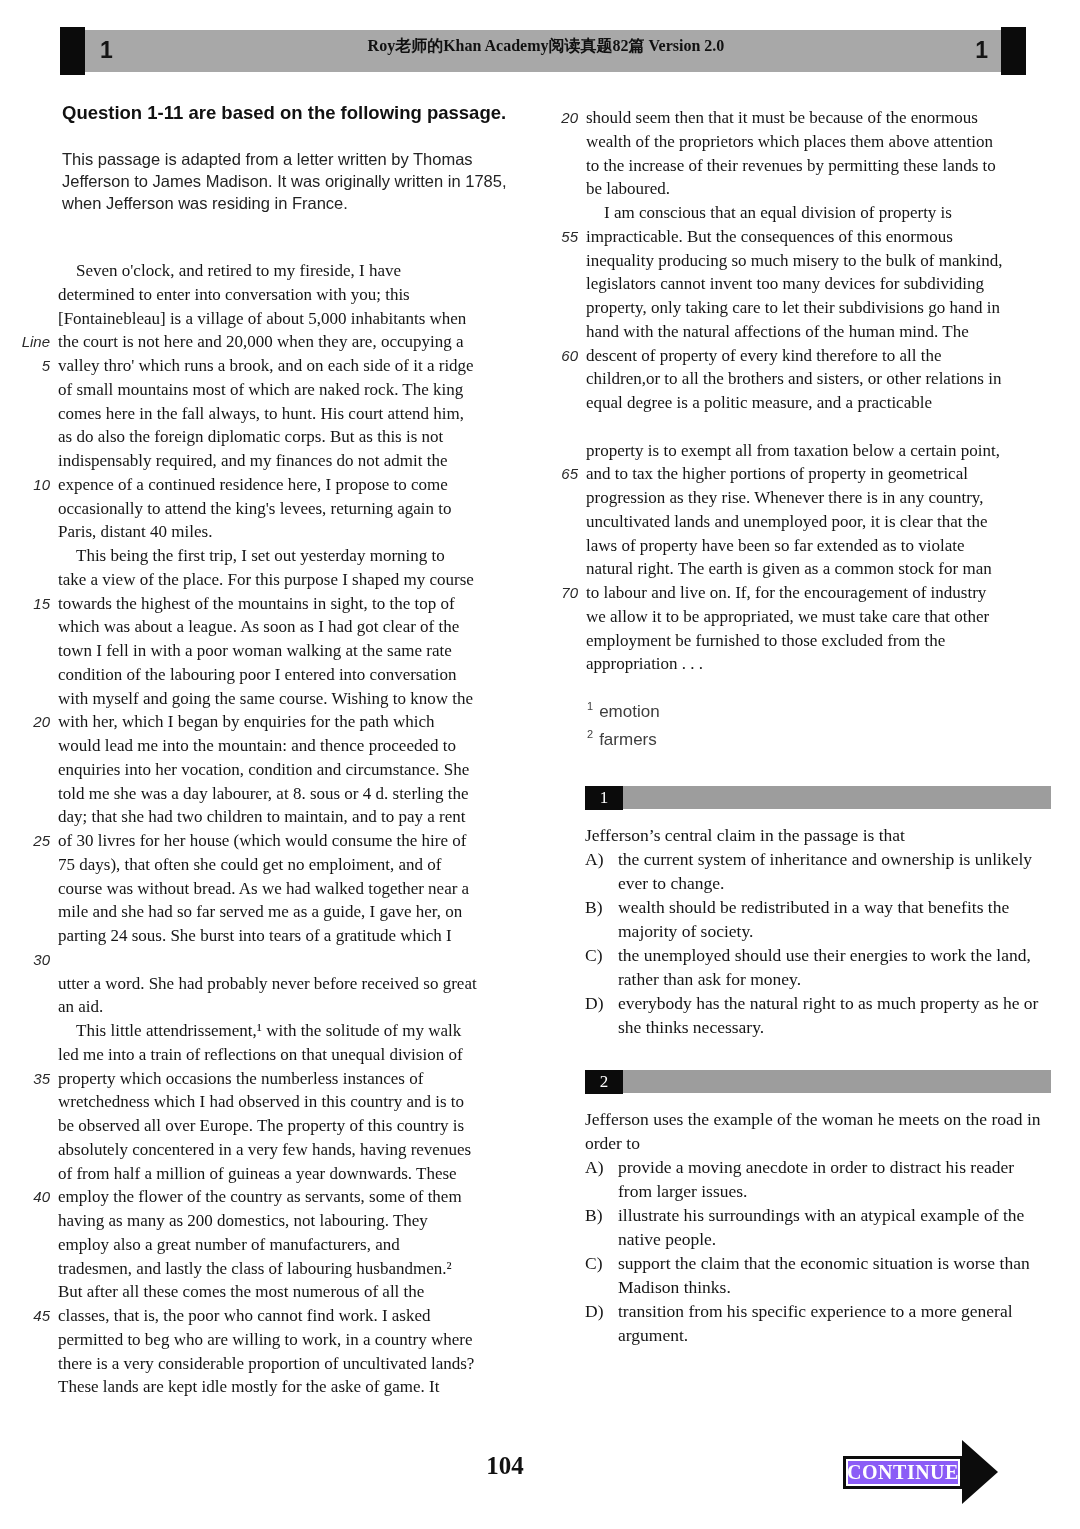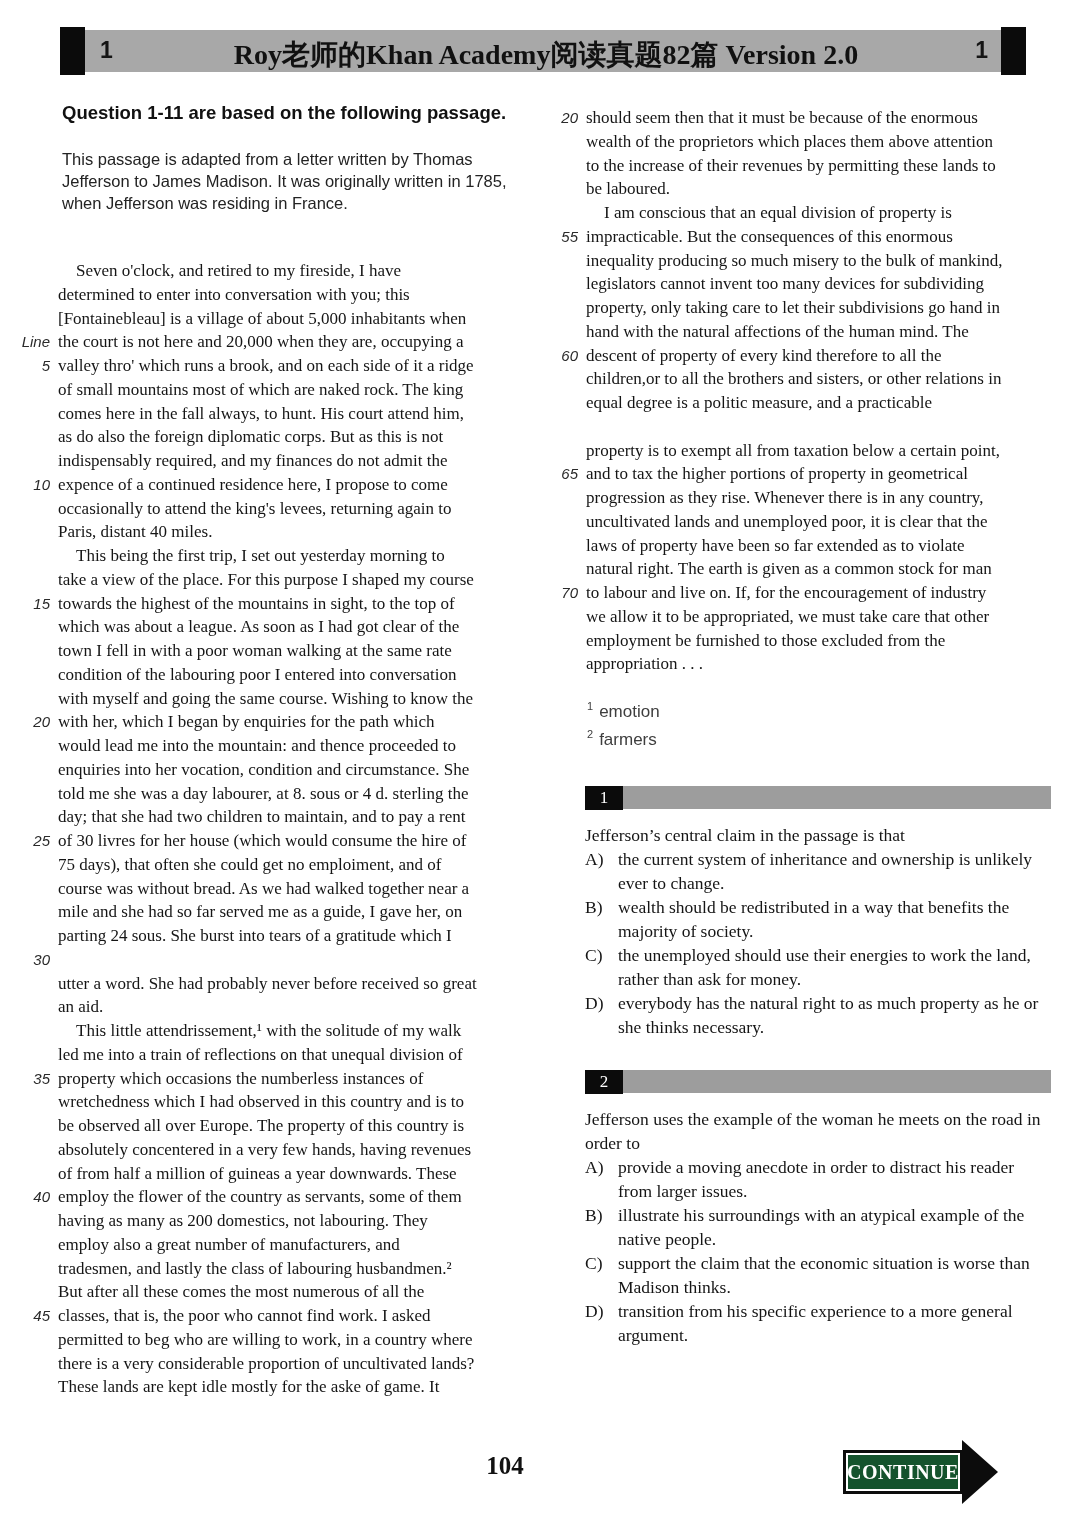--- a/index.html
+++ b/index.html
@@ -8,21 +8,21 @@
     font-family:"Liberation Serif", serif; color:#151515;
     -webkit-font-smoothing:antialiased;
   }
 
   
   .header-bar { position:absolute; left:60px; top:30px; width:966px; height:42px; background:#a8a8a8; }
   .endcap { position:absolute; top:-3px; width:25px; height:48px; background:#0b0b0b; }
   .cap-left { left:0; } .cap-right { right:0; }
   .header-num { position:absolute; top:7px; font-family:"Liberation Sans",sans-serif; font-size:23px; font-weight:600; color:#151515; }
   .num-left { left:40px; } .num-right { right:38px; }
-  .header-title { position:absolute; left:0; right:0; top:6px; text-align:center; font-weight:bold; font-size:28px; color:#111;padding-left:6px; }
+  .header-title { position:absolute; left:0; right:0; top:6px; text-align:center; font-weight:bold; font-size:16px; color:#111;padding-left:6px; }
 
   
   .intro { position:absolute; left:62px; top:102px; width:486px; font-family:"Liberation Sans",sans-serif; }
   .intro-heading { font-size:18.5px; font-weight:bold; line-height:22px; color:#111; }
   .source-note { margin-top:24px; font-size:16.5px; line-height:22px; color:#232323; }
 
   
   .passage-col { position:absolute; }
   .col-left  { left:16px;  top:259px; width:534px; }
   .col-right { left:548px; top:106px; width:528px; }
@@ -47,21 +47,21 @@
            color:#ffffff; text-align:center; font-size:17px; line-height:24px; }
   .qstem { margin-top:14px; font-size:17.5px; line-height:24px; }
   .choice { display:flex; font-size:17.5px; line-height:24px; }
   .choice-letter { flex:0 0 33px; }
   .choice-text   { flex:1; }
 
   
   .page-num { position:absolute; left:415px; width:180px; top:1452px; text-align:center;
               font-size:25px; font-weight:bold; color:#111; }
   .continue { position:absolute; left:843px; top:1440px; display:flex; align-items:center; cursor:default; }
-  .cbody { width:120px; height:44px; background:#14532d;
+  .cbody { width:120px; height:33px; background:#8b5cf6;
            box-shadow: inset 0 0 0 3px #0c0c0c, inset 0 0 0 5px #ffffff;
            color:#ffffff; display:flex; align-items:center; justify-content:center;
            font-size:20px; font-weight:bold; letter-spacing:0.5px; }
   .chead { width:0; height:0; border-top:32px solid transparent; border-bottom:32px solid transparent;
            border-left:36px solid #0c0c0c; margin-left:-1px; }
 </style>
 </head>
 <body>
 
 <div class="header-bar">

